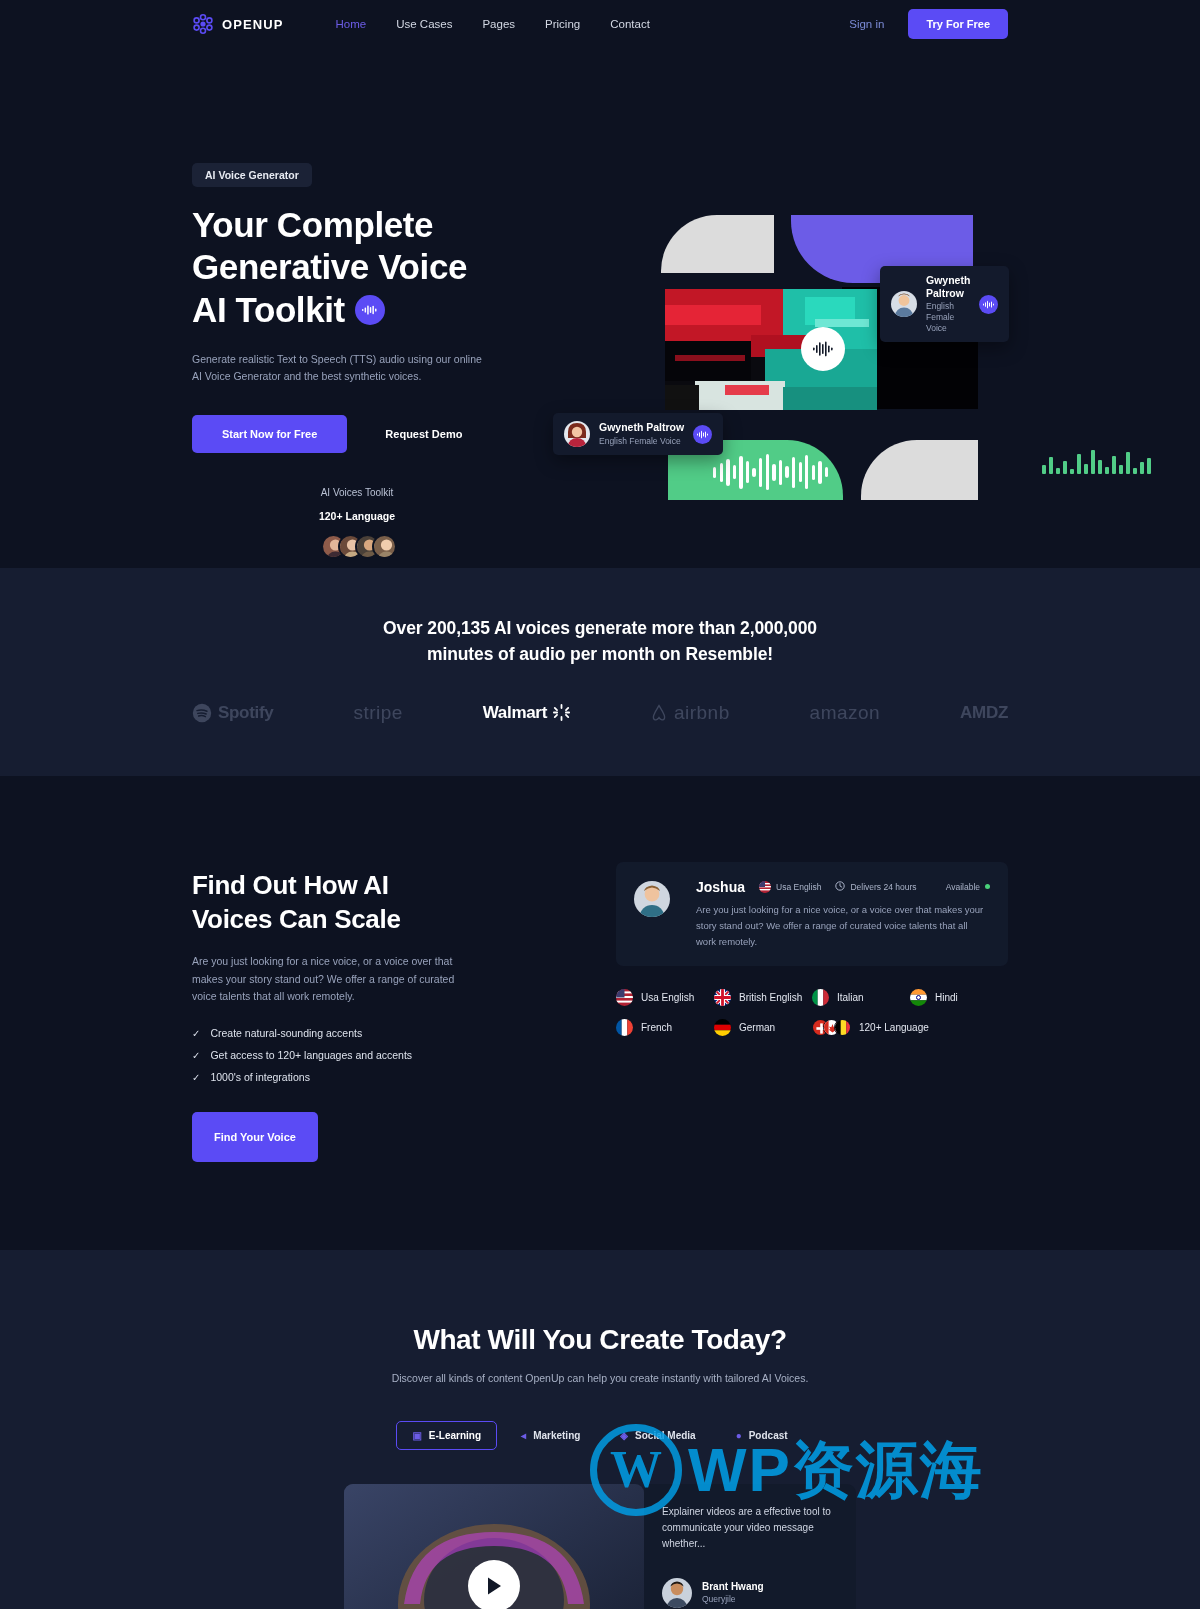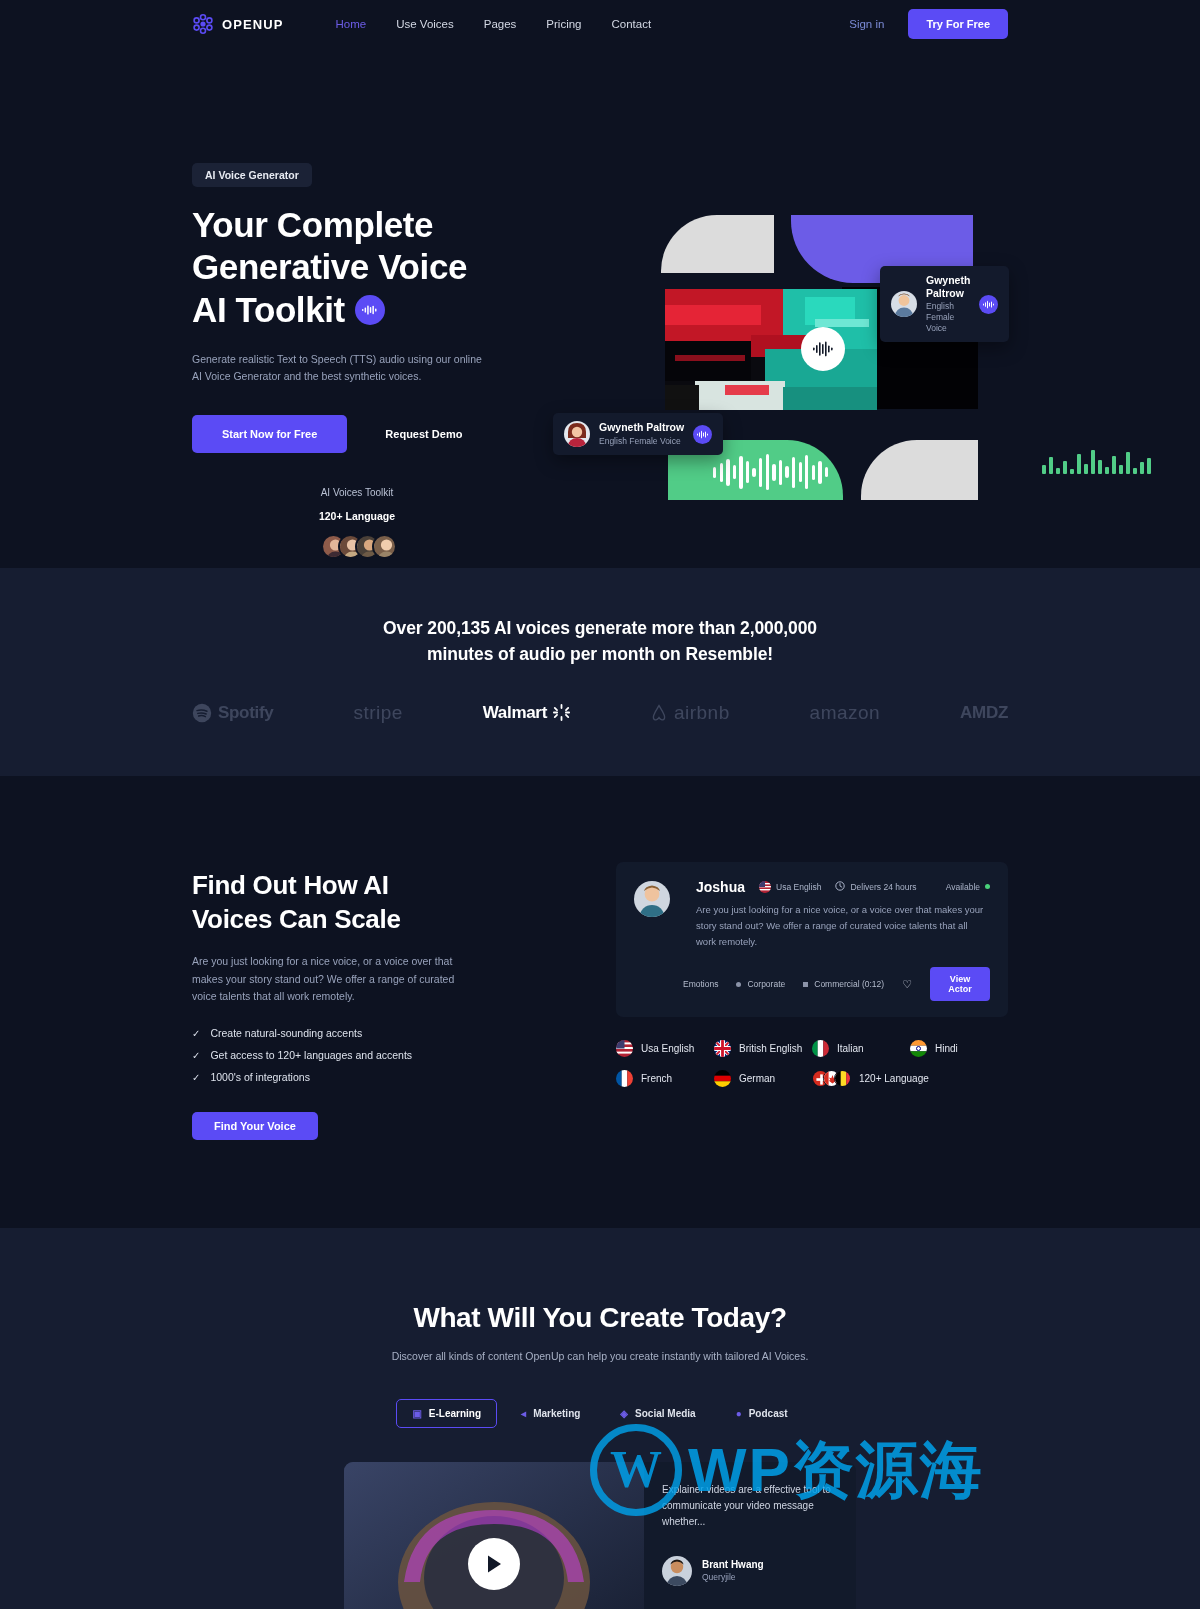--- a/index.html
+++ b/index.html
@@ -106,21 +106,21 @@
   .logo-txt.thin { font-weight: 400; font-size: 19px; letter-spacing: .5px; }
 
   
   .scale { background: #0d1221; padding: 78px 192px 88px 192px; display: flex; }
   .scale-left { width: 330px; padding-top: 14px; }
   .scale-h2 { font-size: 26px; line-height: 1.32; font-weight: 700; letter-spacing: -0.3px; color: #fff; }
   .scale-p { font-size: 10.5px; line-height: 1.66; color: #98a2bb; margin-top: 17px; width: 272px; }
   .checks { margin-top: 22px; display: flex; flex-direction: column; gap: 10px; }
   .check { display: flex; align-items: center; gap: 10px; font-size: 10.5px; color: #dde2ec; }
   .check-mark { color: #d9dee9; font-size: 10px; }
-  .btn-find { margin-top: 29px; background: #5b4bf5; color: #fff; font-size: 11px; font-weight: 700; padding: 8px 22px; border-radius: 5px; border: none; cursor: pointer; font-family: inherit; }
+  .btn-find { margin-top: 29px; background: #5b4bf5; color: #fff; font-size: 11px; font-weight: 700; padding: 19px 22px; border-radius: 5px; border: none; cursor: pointer; font-family: inherit; }
 
   .scale-right { margin-left: auto; width: 392px; padding-top: 8px; }
   .actor-card { background: #121a2b; border-radius: 7px; padding: 17px 18px 16px 18px; }
   .actor-top { display: flex; gap: 26px; }
   .actor-av { width: 36px; height: 36px; border-radius: 50%; overflow: hidden; flex: 0 0 auto; margin-top: 2px; }
   .actor-main { flex: 1; }
   .actor-headrow { display: flex; align-items: center; gap: 14px; }
   .actor-name { font-size: 14px; font-weight: 700; color: #fff; }
   .meta-item { display: flex; align-items: center; gap: 5px; font-size: 8.5px; color: #aab3c8; white-space: nowrap; }
   .meta-item.push { margin-left: auto; }
@@ -198,21 +198,21 @@
           <circle cx="4.6" cy="7.4" r="2.5" fill="none" stroke="#5b4bf5" stroke-width="1.6"></circle>
           <circle cx="17.4" cy="7.4" r="2.5" fill="none" stroke="#5b4bf5" stroke-width="1.6"></circle>
           <circle cx="4.6" cy="14.6" r="2.5" fill="none" stroke="#5b4bf5" stroke-width="1.6"></circle>
           <circle cx="17.4" cy="14.6" r="2.5" fill="none" stroke="#5b4bf5" stroke-width="1.6"></circle>
         </svg>
       </span>
       <span class="brand-name">OPENUP</span>
     </div>
     <div class="nav-links">
       <a class="nav-link active" href="#">Home</a>
-      <a class="nav-link" href="#">Use Voices</a>
+      <a class="nav-link" href="#">Use Cases</a>
       <a class="nav-link" href="#">Pages</a>
       <a class="nav-link" href="#">Pricing</a>
       <a class="nav-link" href="#">Contact</a>
     </div>
     <div class="nav-right">
       <a class="signin" href="#">Sign in</a>
       <button class="btn-try">Try For Free</button>
     </div>
   </nav>
 
@@ -526,35 +526,20 @@
                 <span>Delivers 24 hours</span>
               </span>
               <span class="meta-item push">
                 <span>Available</span>
                 <span class="dot-green"></span>
               </span>
             </div>
             <p class="actor-desc">Are you just looking for a nice voice, or a voice over that makes your story stand out? We offer a range of curated voice talents that all work remotely.</p>
           </div>
         </div>
-        <div class="actor-bottom">
-          <span class="tag">
-            <span>Emotions</span>
-          </span>
-          <span class="tag">
-            <span class="tag-dot round"></span>
-            <span>Corporate</span>
-          </span>
-          <span class="tag">
-            <span class="tag-dot"></span>
-            <span>Commercial (0:12)</span>
-          </span>
-          <span class="heart">♡</span>
-          <button class="btn-view">View Actor</button>
-        </div>
       </div>
 
       <div class="lang-grid">
         <span class="lang-chip">
           <span class="flag">
             <svg width="17" height="17" viewBox="0 0 17 17">
                 <rect width="17" height="17" fill="#b22234"></rect>
                 <rect y="2.4" width="17" height="2" fill="#fff"></rect>
                 <rect y="7" width="17" height="2" fill="#fff"></rect>
                 <rect y="11.6" width="17" height="2" fill="#fff"></rect>

